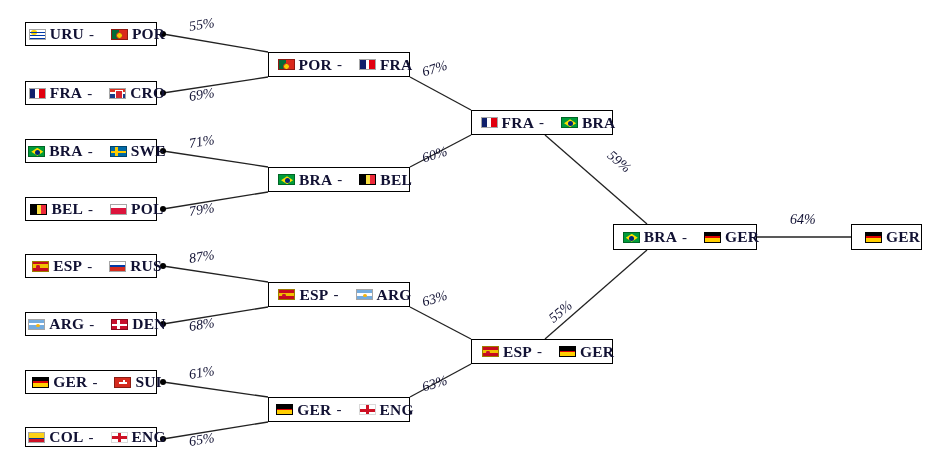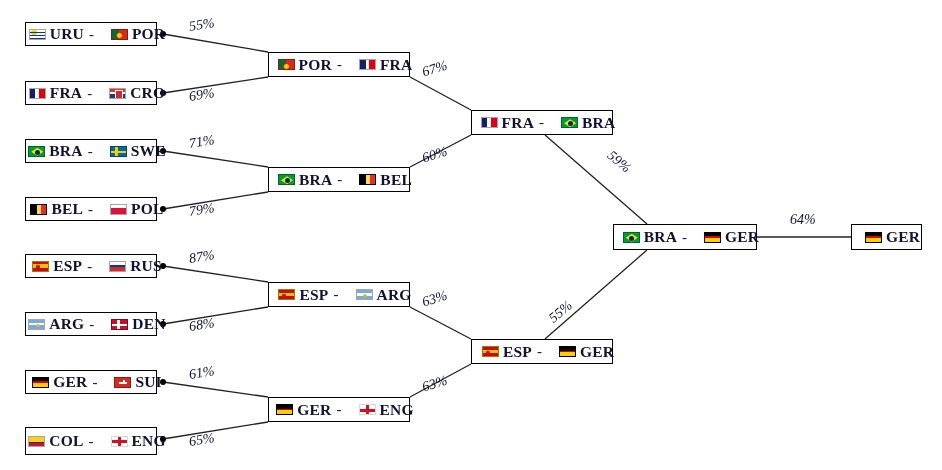--- a/index.html
+++ b/index.html
@@ -289,21 +289,21 @@
       </span>
       <span class="dash">-</span>
       <span class="team">
         <span class="flag f-sui">
           <i class="h"></i>
           <i class="v"></i>
         </span>
         <span class="code">SUI</span>
       </span>
     </div>
-    <div class="match-box" style="left: 25px; top: 427px; width: 132px; height: 28px;">
+    <div class="match-box" style="left: 25px; top: 427px; width: 132px; height: 20px;">
       <span class="team">
         <span class="flag f-col">
           <i class="y"></i>
           <i class="b"></i>
           <i class="r"></i>
         </span>
         <span class="code">COL</span>
       </span>
       <span class="dash">-</span>
       <span class="team">

